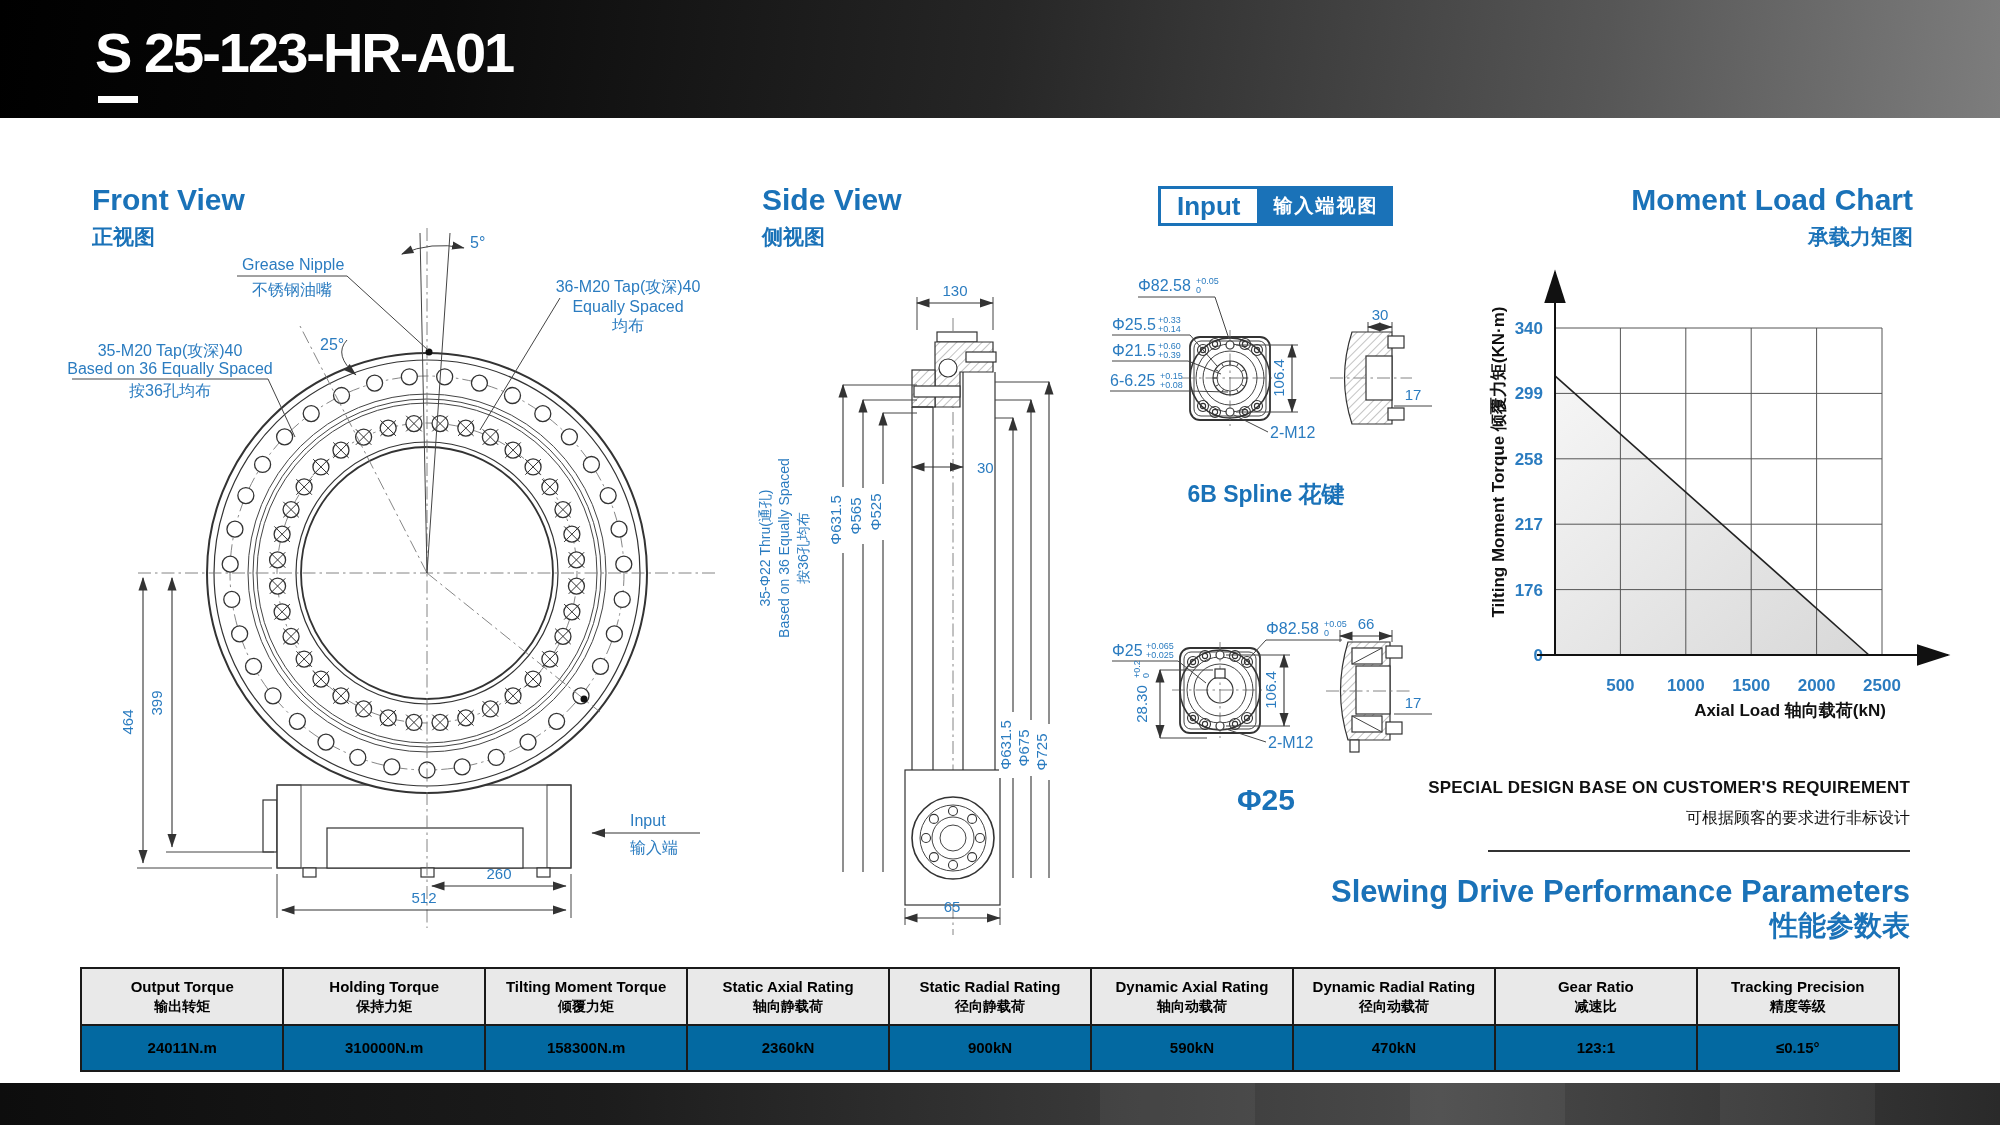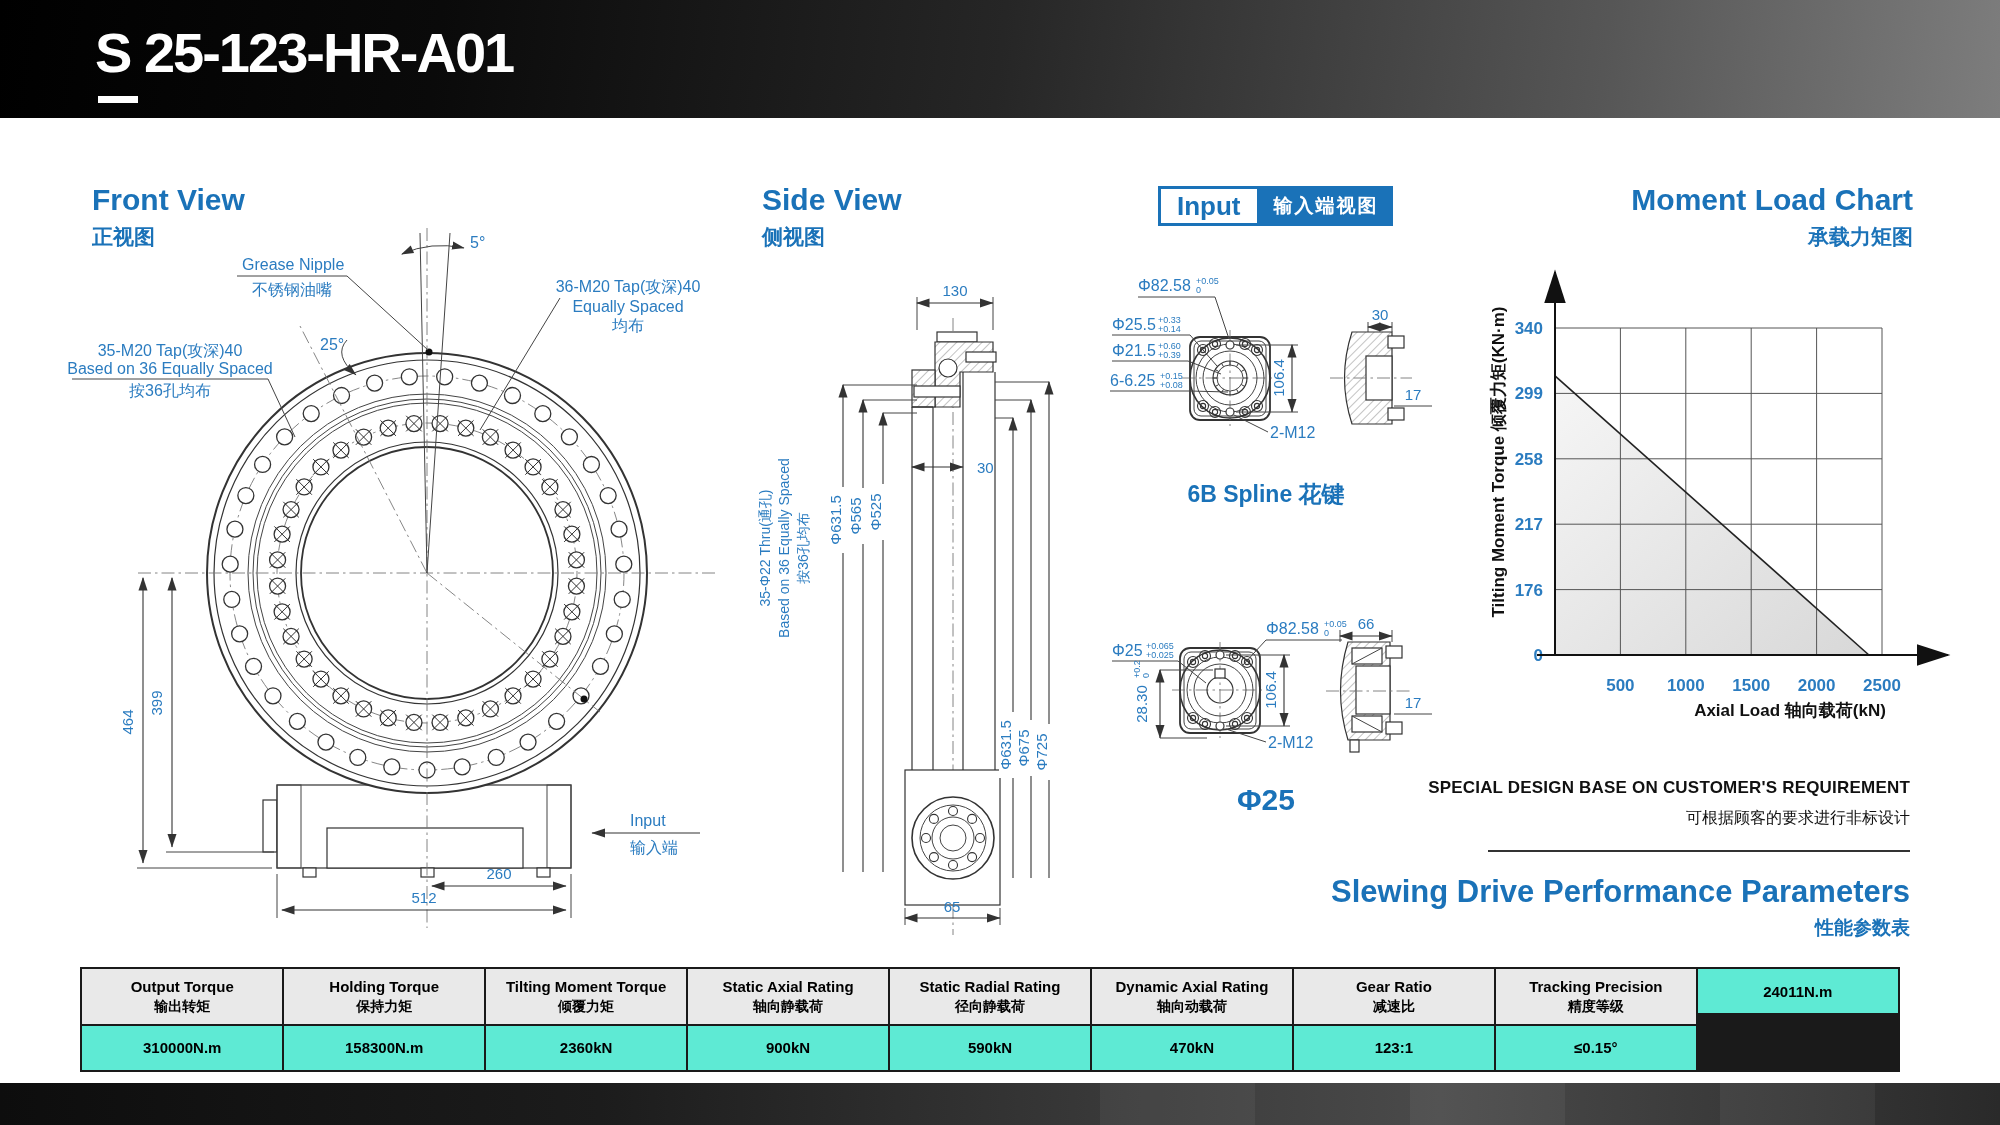--- a/index.html
+++ b/index.html
@@ -22,27 +22,27 @@
   #input-badge .en{border:3px solid #1a72b8;background:#fff;color:#1a72b8;font-size:26px;font-weight:bold;display:flex;align-items:center;justify-content:center;padding:0 16px}
   #input-badge .cn{background:#1a72b8;color:#fff;font-size:19px;font-weight:bold;display:flex;align-items:center;justify-content:center;padding:16px 14px;letter-spacing:2px}
   
   #note{right:90px;top:778px;text-align:right;color:#111}
   #note .en{font-size:17px;font-weight:bold;letter-spacing:.2px}
   #note .cn{font-size:16px;margin-top:10px}
   #note-rule{right:90px;top:850px;width:422px;height:2px;background:#333}
   
   #perf-title{right:90px;top:876px}
   #perf-title .t{font-size:31px}
-  #perf-title .s{font-size:19px;margin-top:8px}
+  #perf-title .s{font-size:28px;margin-top:0}
   
   #perf-table{left:80px;top:967px;width:1820px;display:grid;grid-template-columns:repeat(9,1fr);border:2.5px solid #1a1a1a;background:#1a1a1a;grid-gap:1.5px}
   #perf-table .th{background:#e9e9e9;height:55px;display:flex;flex-direction:column;align-items:center;justify-content:center}
   #perf-table .th-en{font-size:15px;font-weight:bold;color:#000}
   #perf-table .th-cn{font-size:14px;font-weight:bold;color:#000;margin-top:3px}
-  #perf-table .td{background:#5eead4;height:44px;display:flex;align-items:center;justify-content:center;font-size:15px;font-weight:bold;color:#000}
+  #perf-table .td{background:#0369a1;height:44px;display:flex;align-items:center;justify-content:center;font-size:15px;font-weight:bold;color:#000}
   
   svg{position:absolute;left:0;top:0}
   .ln{stroke:#333;stroke-width:1.2;fill:none}
   .ln2{stroke:#333;stroke-width:1.8;fill:none}
   .thin{stroke:#444;stroke-width:1;fill:none}
   .cl{stroke:#777;stroke-width:.9;fill:none;stroke-dasharray:13 4 2.5 4}
   .dim{stroke:#333;stroke-width:1.1;fill:none}
   .wf{fill:#fff;stroke:#333;stroke-width:1.2}
   .hat{fill:url(#hat);stroke:#333;stroke-width:1.2}
   text{font-family:"Liberation Sans","DejaVu Sans",sans-serif}
@@ -648,20 +648,24 @@
     </div>
     <div class="th">
       <div class="th-en">Static Radial Rating</div>
       <div class="th-cn">径向静载荷</div>
     </div>
     <div class="th">
       <div class="th-en">Dynamic Axial Rating</div>
       <div class="th-cn">轴向动载荷</div>
     </div>
     <div class="th">
+      <div class="th-en">Dynamic Radial Rating</div>
+      <div class="th-cn">径向动载荷</div>
+    </div>
+    <div class="th">
       <div class="th-en">Gear Ratio</div>
       <div class="th-cn">减速比</div>
     </div>
     <div class="th">
       <div class="th-en">Tracking Precision</div>
       <div class="th-cn">精度等级</div>
     </div>
     <div class="td">24011N.m</div>
     <div class="td">310000N.m</div>
     <div class="td">158300N.m</div>

